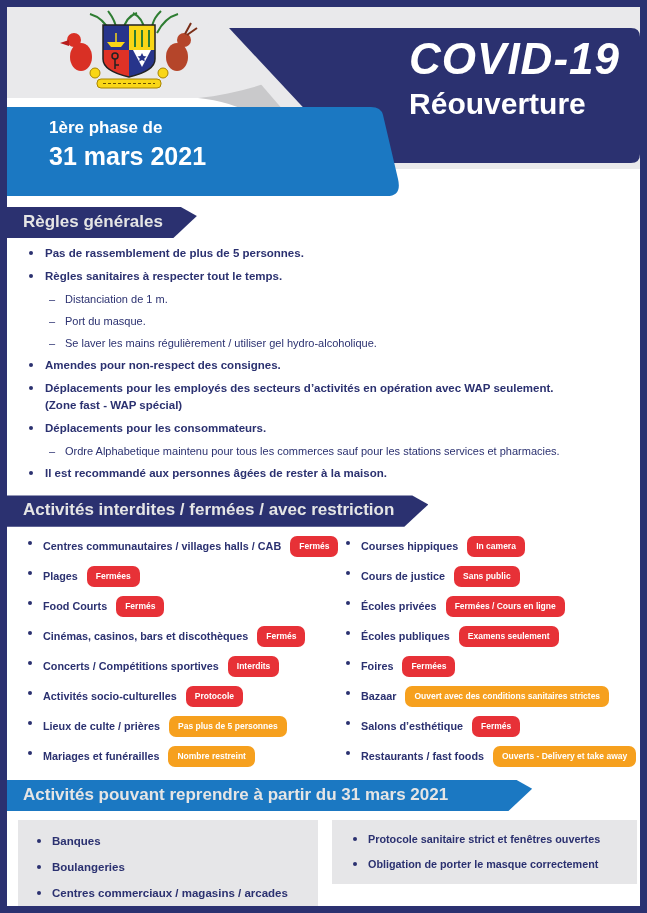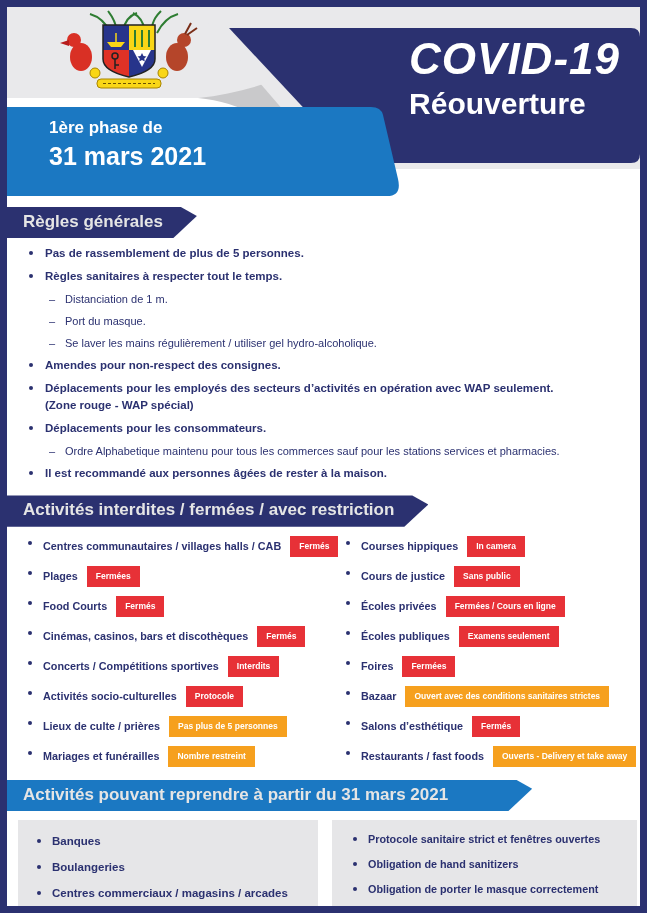--- a/index.html
+++ b/index.html
@@ -36,21 +36,21 @@
   ul.rules li.dash{font-weight:normal; font-size:11px; padding-left:44px; margin-bottom:8px;}
   ul.rules li.dash::before{content:"\2013"; position:absolute; left:28px; top:0;}
   ul.rules li .line2{display:block; margin-top:3px;}
   
   .cols{display:flex; padding:9px 6px 0 14px;}
   .col-left{width:318px; flex:none;}
   .col-right{flex:1;}
   ul.acts{list-style:none; margin:0; padding:0;}
   ul.acts li{position:relative; font-size:10.8px; font-weight:bold; line-height:15px; margin-bottom:9px; padding-left:22px; white-space:nowrap;}
   ul.acts li::before{content:""; position:absolute; left:7px; top:5px; width:4px; height:4px; border-radius:50%; background:#2b3170;}
-  .badge{display:inline-block; color:#fff; font-size:8.5px; font-weight:bold; padding:3px 9px; border-radius:0; margin-left:6px; vertical-align:1px; white-space:nowrap;}
+  .badge{display:inline-block; color:#fff; font-size:8.5px; font-weight:bold; padding:3px 9px; border-radius:7px; margin-left:6px; vertical-align:1px; white-space:nowrap;}
   .badge.red{background:#e73137;}
   .badge.orange{background:#f6a01e;}
   
   .resume-wrap{display:flex; gap:14px; padding:9px 16px 0 11px;}
   .box{background:#e6e6e8;}
   .box-left{width:300px; flex:none; padding:14px 8px 4px 12px; box-sizing:border-box;}
   ul.plain{list-style:none; margin:0; padding:0;}
   ul.plain li{position:relative; font-size:11.5px; font-weight:bold; line-height:14px; margin-bottom:12px; padding-left:22px; white-space:nowrap;}
   ul.plain li::before{content:""; position:absolute; left:7px; top:5px; width:4px; height:4px; border-radius:50%; background:#2b3170;}
   .col-r2{width:305px; flex:none;}
@@ -153,21 +153,21 @@
         
       </li>
 
       <li class="bullet">
         <span>Amendes pour non-respect des consignes.</span>
         
       </li>
 
       <li class="bullet">
         <span>Déplacements pour les employés des secteurs d’activités en opération avec WAP seulement.</span>
-        <span class="line2">(Zone rouge - WAP spécial)</span>
+        <span class="line2">(Zone fast - WAP spécial)</span>
       </li>
 
       <li class="bullet">
         <span>Déplacements pour les consommateurs.</span>
         
       </li>
 
       <li class="dash">
         <span>Ordre Alphabetique maintenu pour tous les commerces sauf pour les stations services et pharmacies.</span>
         
@@ -287,21 +287,20 @@
           <li>Salons de coiffure</li>
 
         </ul>
     </div>
     <div class="col-r2">
       <div class="box box-transport">
         <ul class="plain transport">
 
             <li>Protocole sanitaire strict et fenêtres ouvertes</li>
 
-            <li>Obligation de hand sanitizers</li>
 
             <li>Obligation de porter le masque correctement</li>
 
           </ul>
       </div>
 
     </div>
   </div>
 
   

